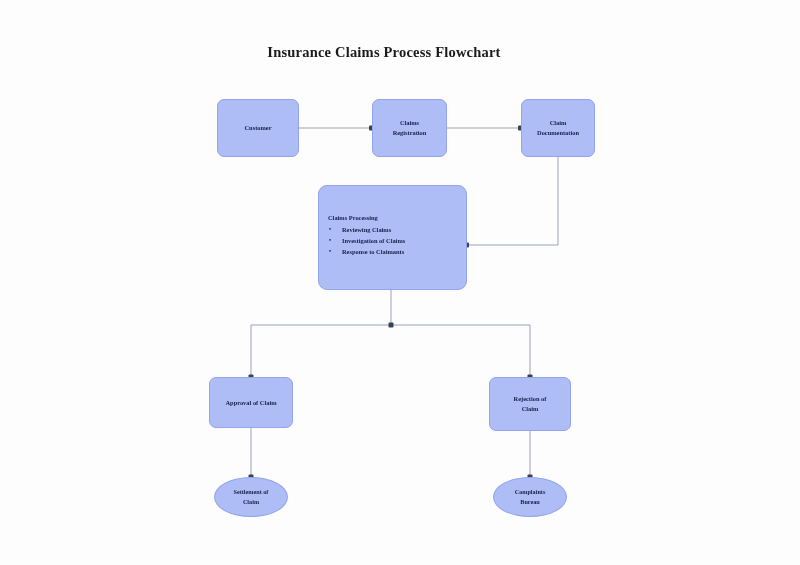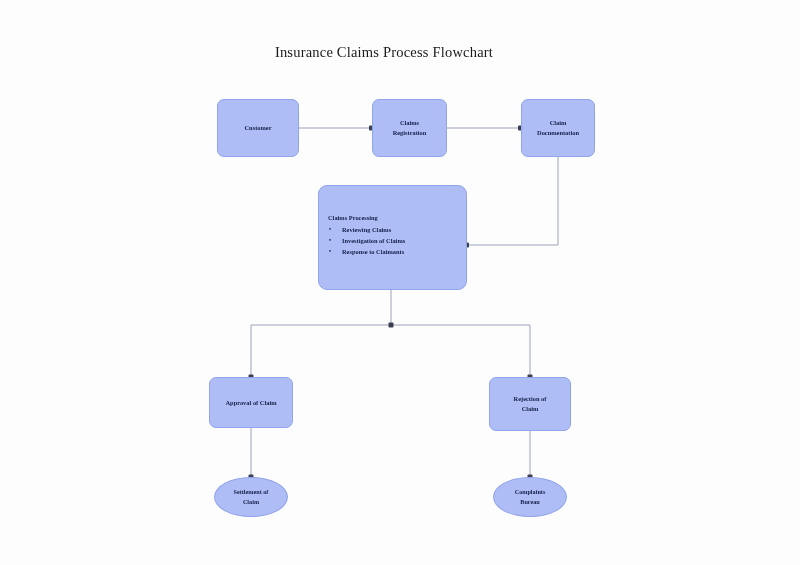--- a/index.html
+++ b/index.html
@@ -23,21 +23,21 @@
     height: 565px;
     pointer-events: none;
   }
   .title {
     position: absolute;
     left: 0;
     top: 44px;
     width: 768px;
     text-align: center;
     font-size: 14.5px;
-    font-weight: normal;
+    font-weight: bold;
     color: #1a1a1a;
     letter-spacing: 0.2px;
   }
   .node {
     position: absolute;
     box-sizing: border-box;
     background: #aebdf5;
     border: 1px solid #92a4ea;
     border-radius: 7px;
     display: flex;

